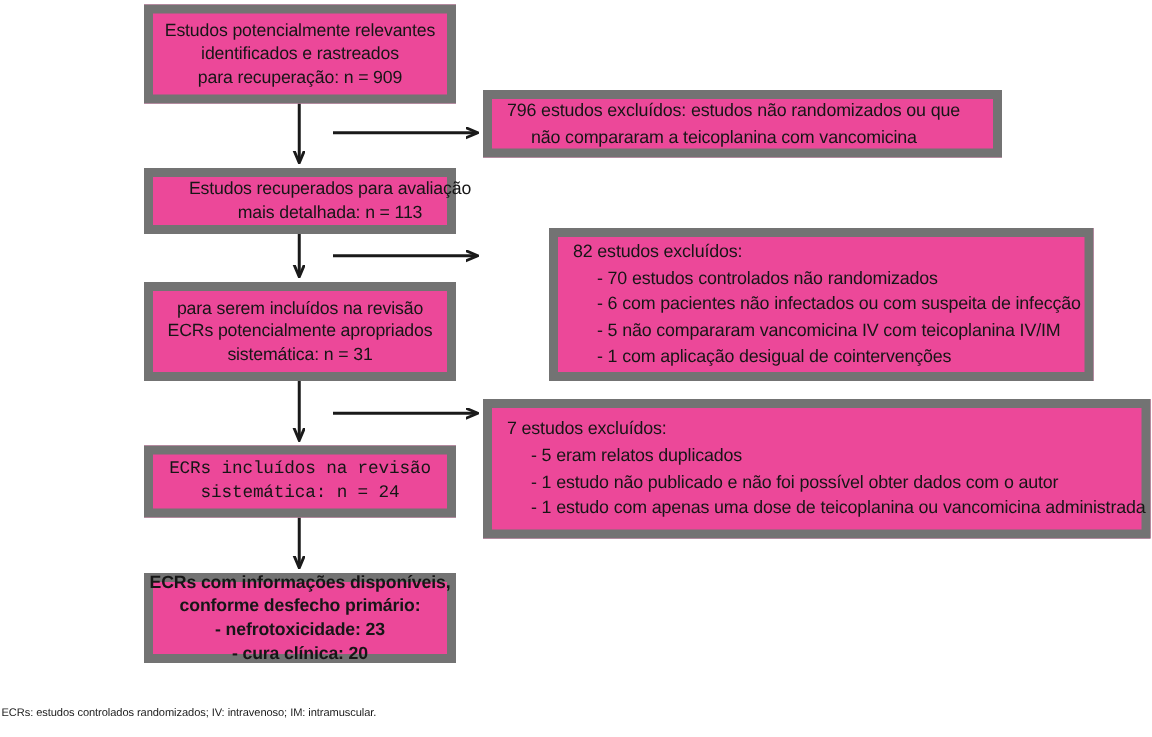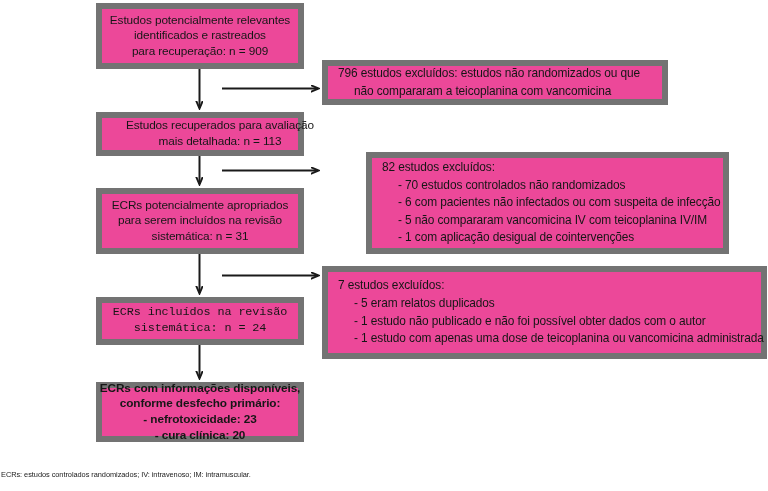--- a/index.html
+++ b/index.html
@@ -127,22 +127,22 @@
     <span class="line">identificados e rastreados</span>
     <span class="line">para recuperação: n = 909</span>
   </div>
 
   <div class="node-box stage-box" id="box-retrieved">
     <span class="line">Estudos recuperados para avaliação</span>
     <span class="line">mais detalhada: n = 113</span>
   </div>
 
   <div class="node-box stage-box" id="box-eligible">
+    <span class="line">para serem incluídos na revisão</span>
     <span class="line">ECRs potencialmente apropriados</span>
-    <span class="line">para serem incluídos na revisão</span>
     <span class="line">sistemática: n = 31</span>
   </div>
 
   <div class="node-box stage-box" id="box-included">
     <span class="line">ECRs incluídos na revisão</span>
     <span class="line">sistemática: n = 24</span>
   </div>
 
   <div class="node-box stage-box" id="box-available">
     <span class="line">ECRs com informações disponíveis,</span>

